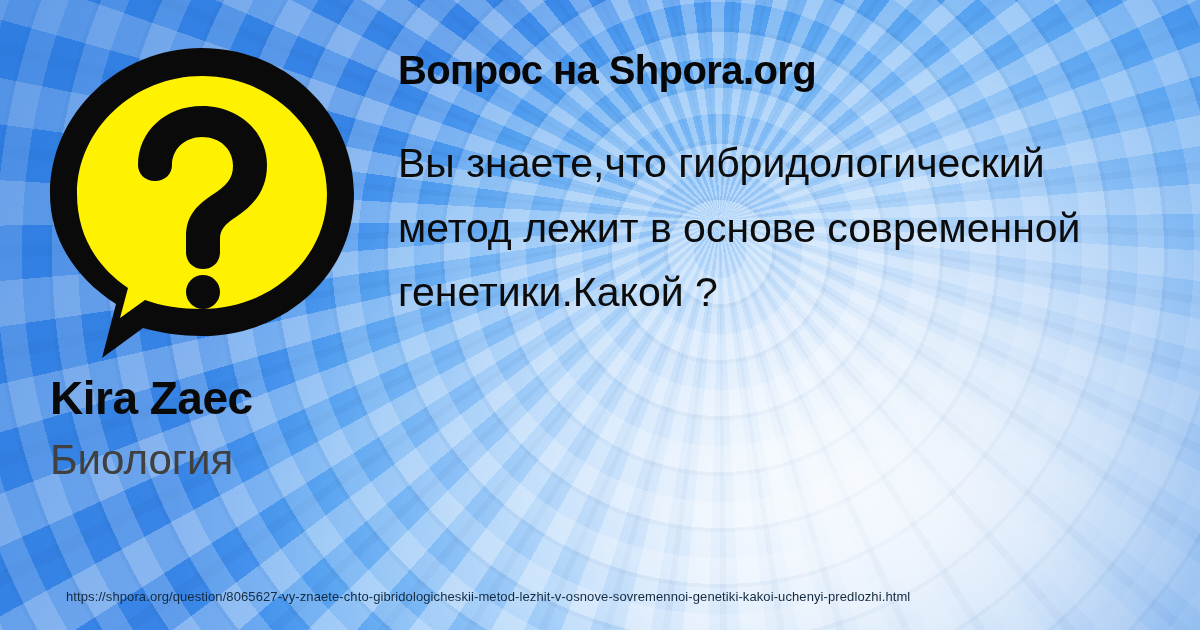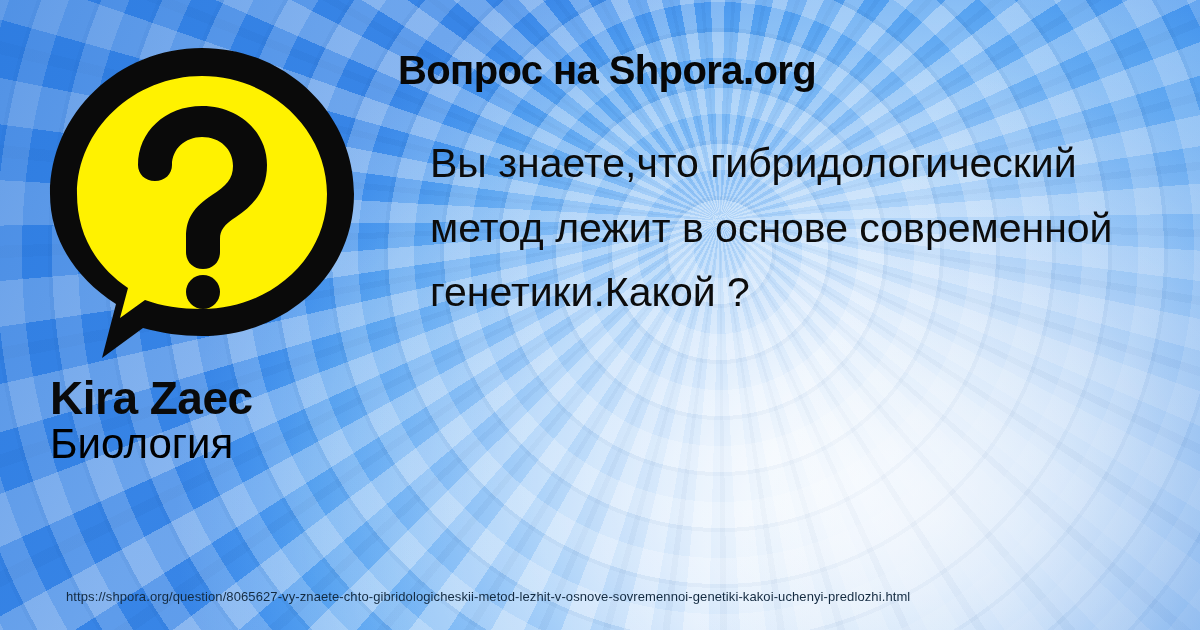--- a/index.html
+++ b/index.html
@@ -85,23 +85,24 @@
     width:330px;
   }
   #author .name {
     font-size:46px;
     font-weight:bold;
     line-height:1.02;
     color:#0a0a0a;
     letter-spacing:-0.5px;
   }
   #author .subject {
+    margin-top:16px;
     font-size:42px;
     font-weight:normal;
-    color:#000000;
+    color:#404040;
     line-height:1.05;
   }
 
   
   #right {
     position:absolute;
     left:398px; top:48px;
     width:780px;
   }
   #right .title {
@@ -111,21 +112,20 @@
     line-height:1.12;
     letter-spacing:-0.6px;
   }
   #right .body {
     margin-top:38px;
     font-size:41px;
     font-weight:normal;
     color:#0c0c0c;
     line-height:1.58;
     max-width:760px;
-    margin-left:32px;
   }
 
   
   #url {
     position:absolute;
     left:66px; top:589px;
     font-size:13px;
     color:#132a40;
     letter-spacing:0.1px;
     white-space:nowrap;

